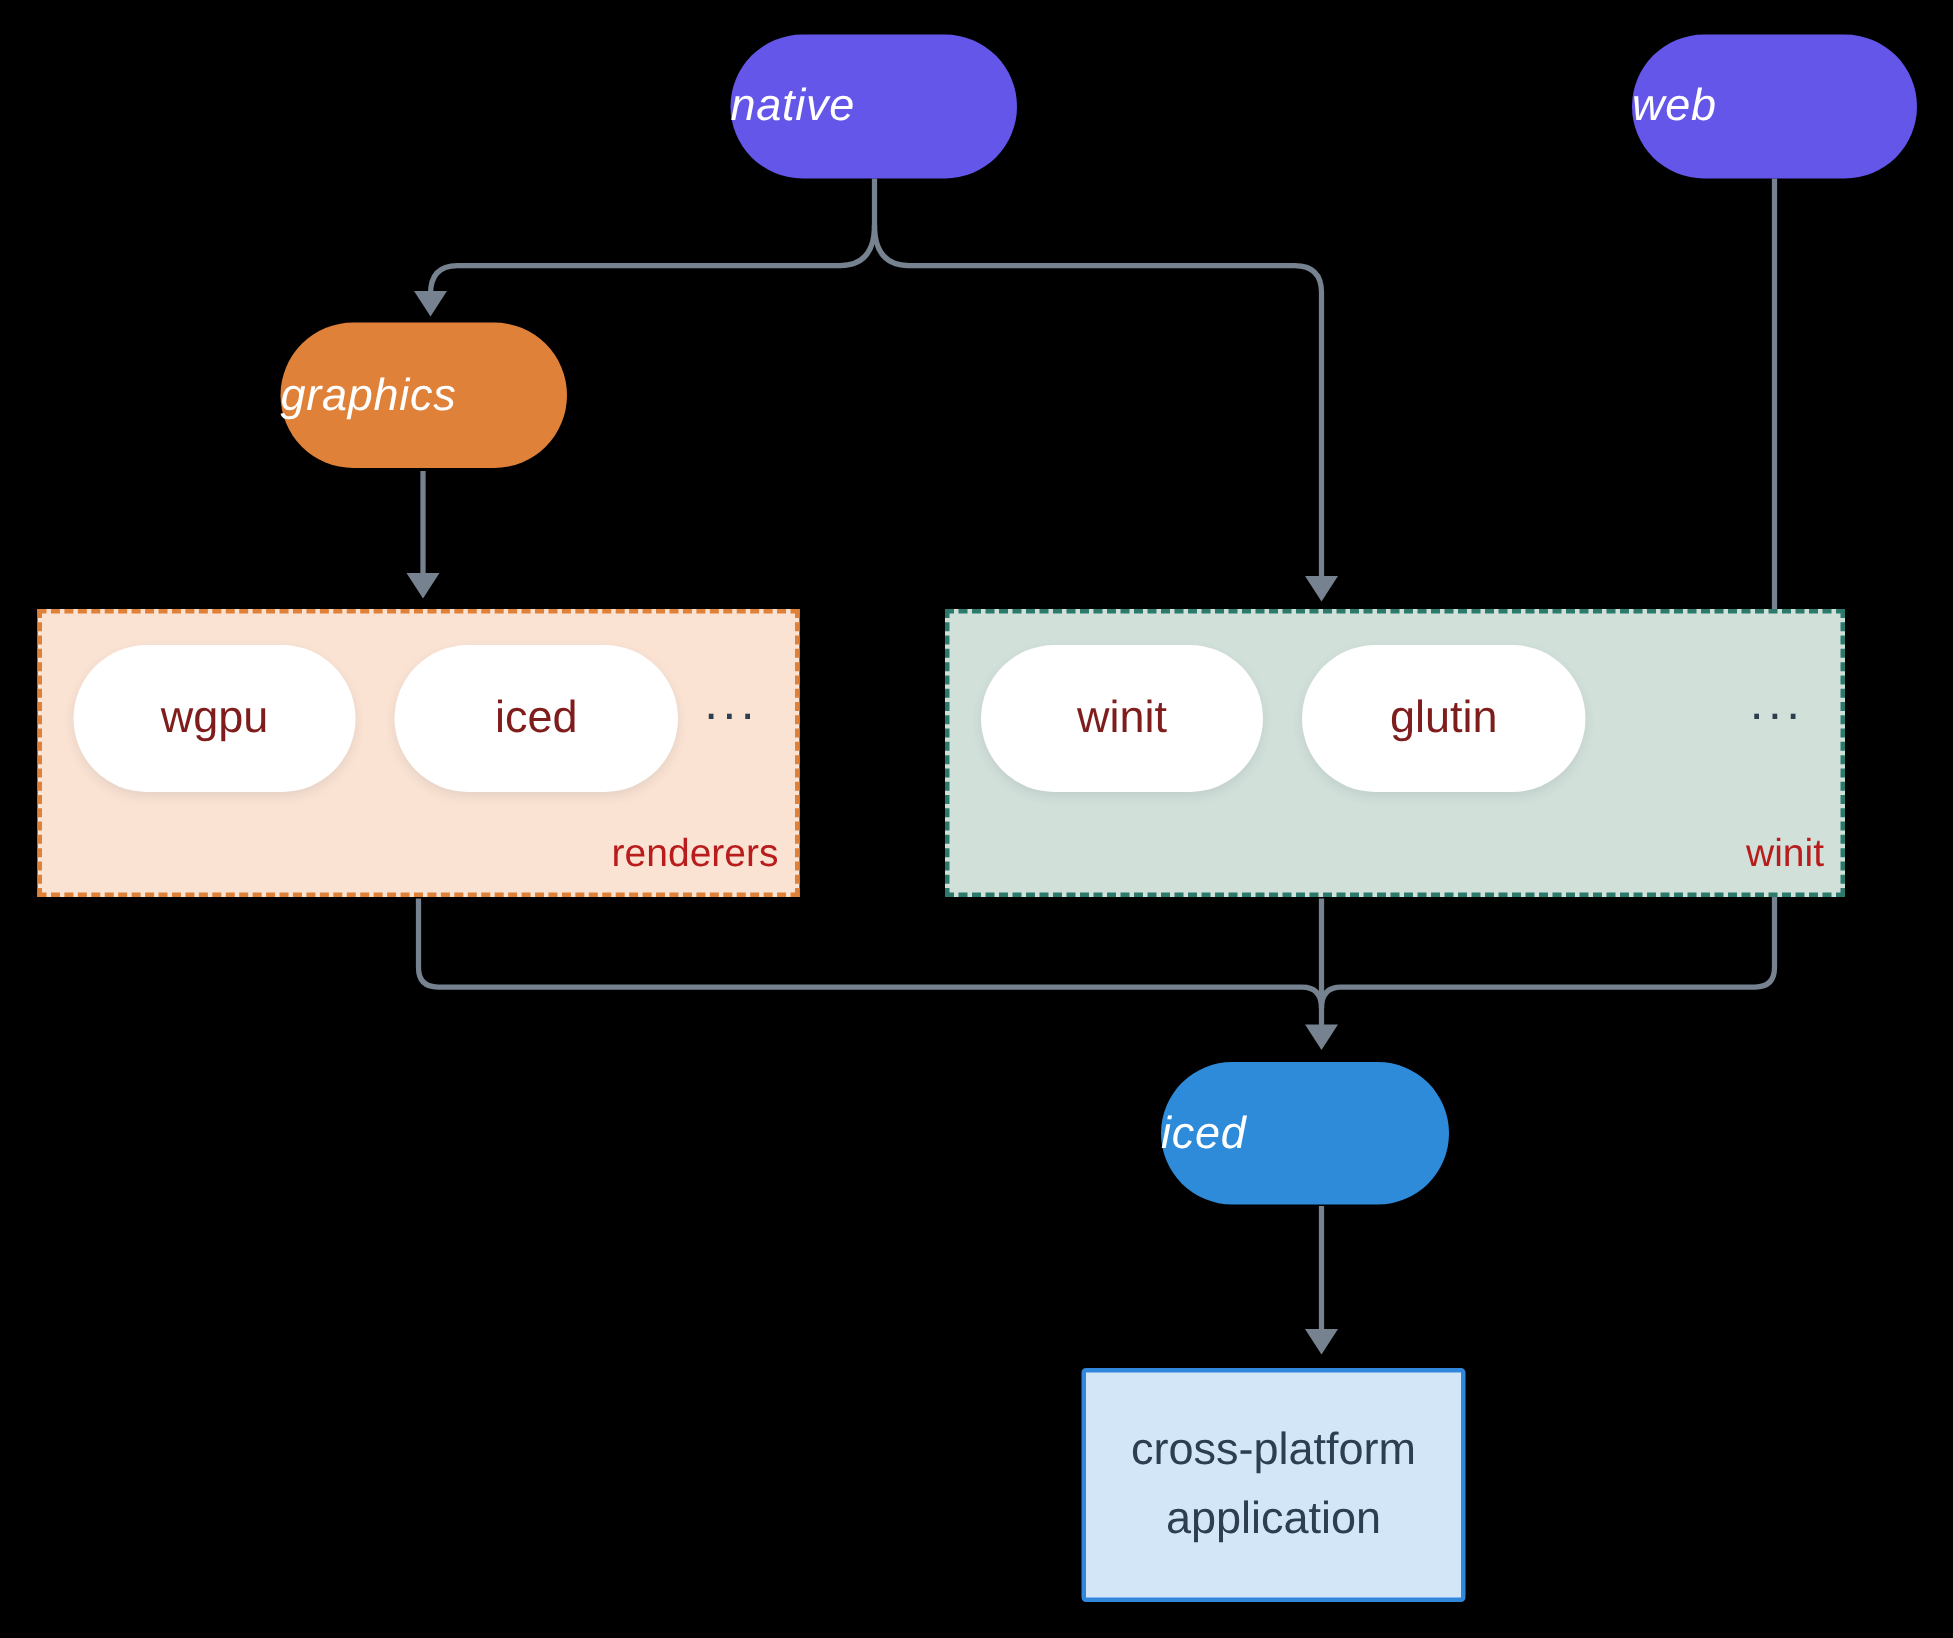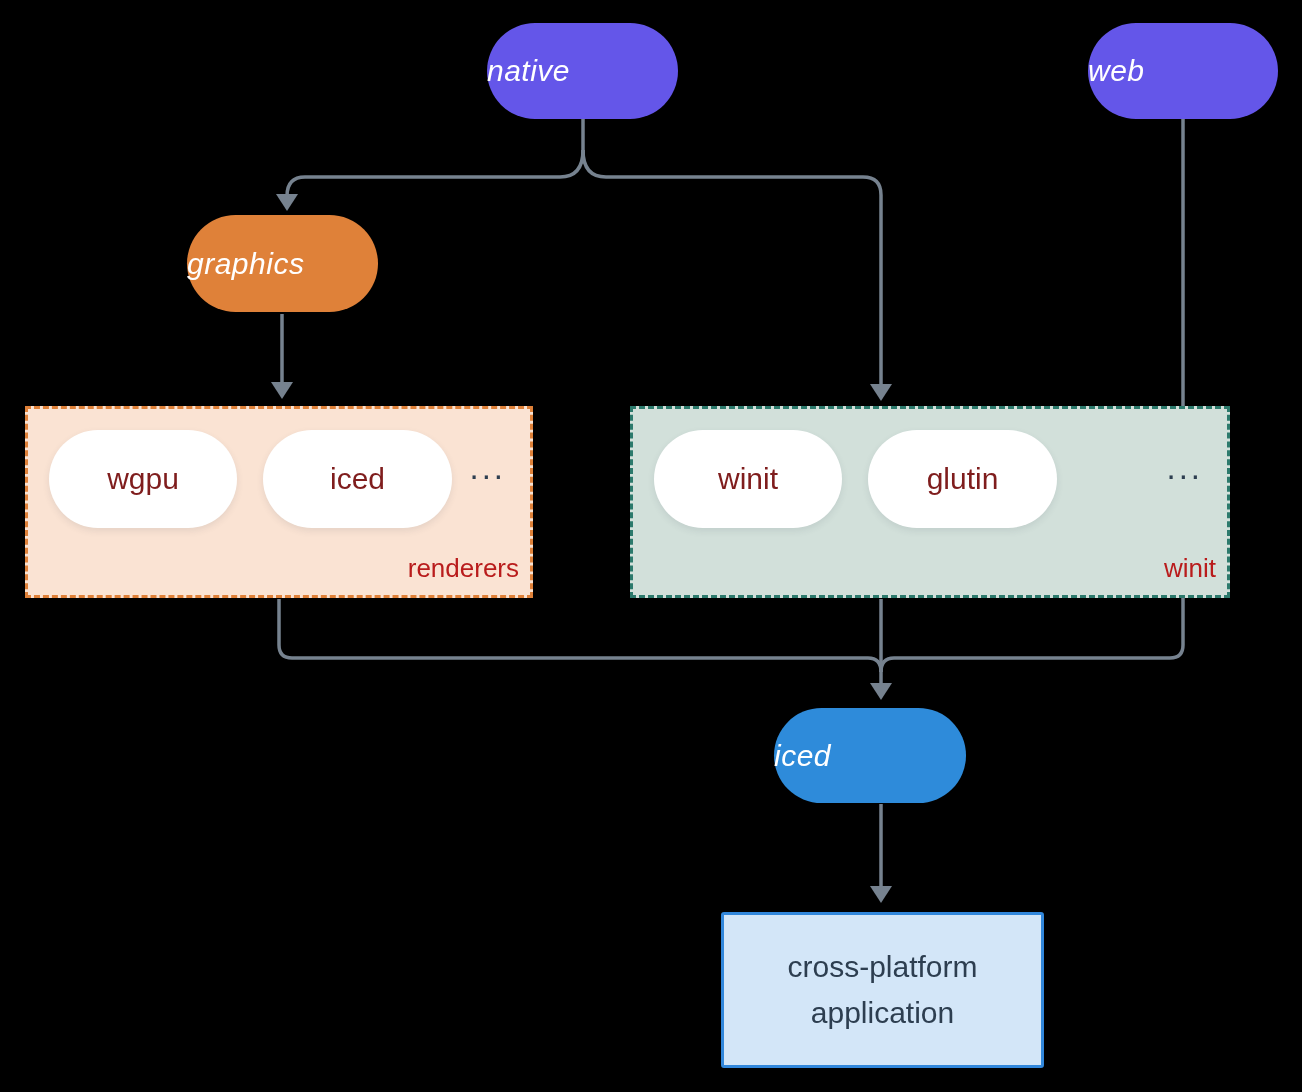--- a/index.html
+++ b/index.html
@@ -90,21 +90,21 @@
     right: 11px;
     bottom: 11px;
     color: #b91c1c;
     font-size: 26px;
   }
 
   .app-box {
     position: absolute;
     left: 721px;
     top: 912px;
-    width: 323px;
+    width: 256px;
     height: 156px;
     background: #D3E6F8;
     border: 3px solid #3187DB;
     border-radius: 3px;
     display: flex;
     flex-direction: column;
     align-items: center;
     justify-content: center;
     color: #2D3E50;
     font-size: 30px;

